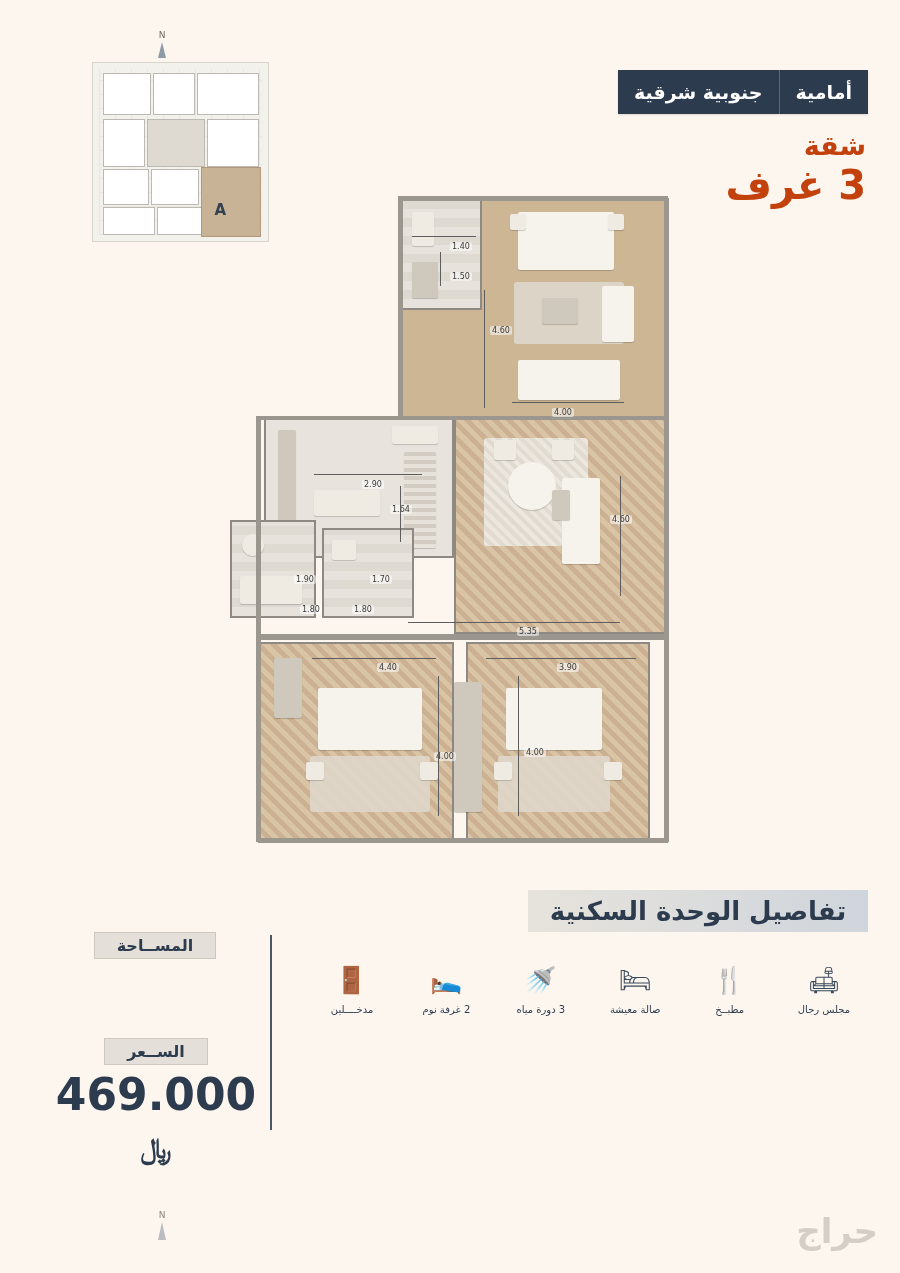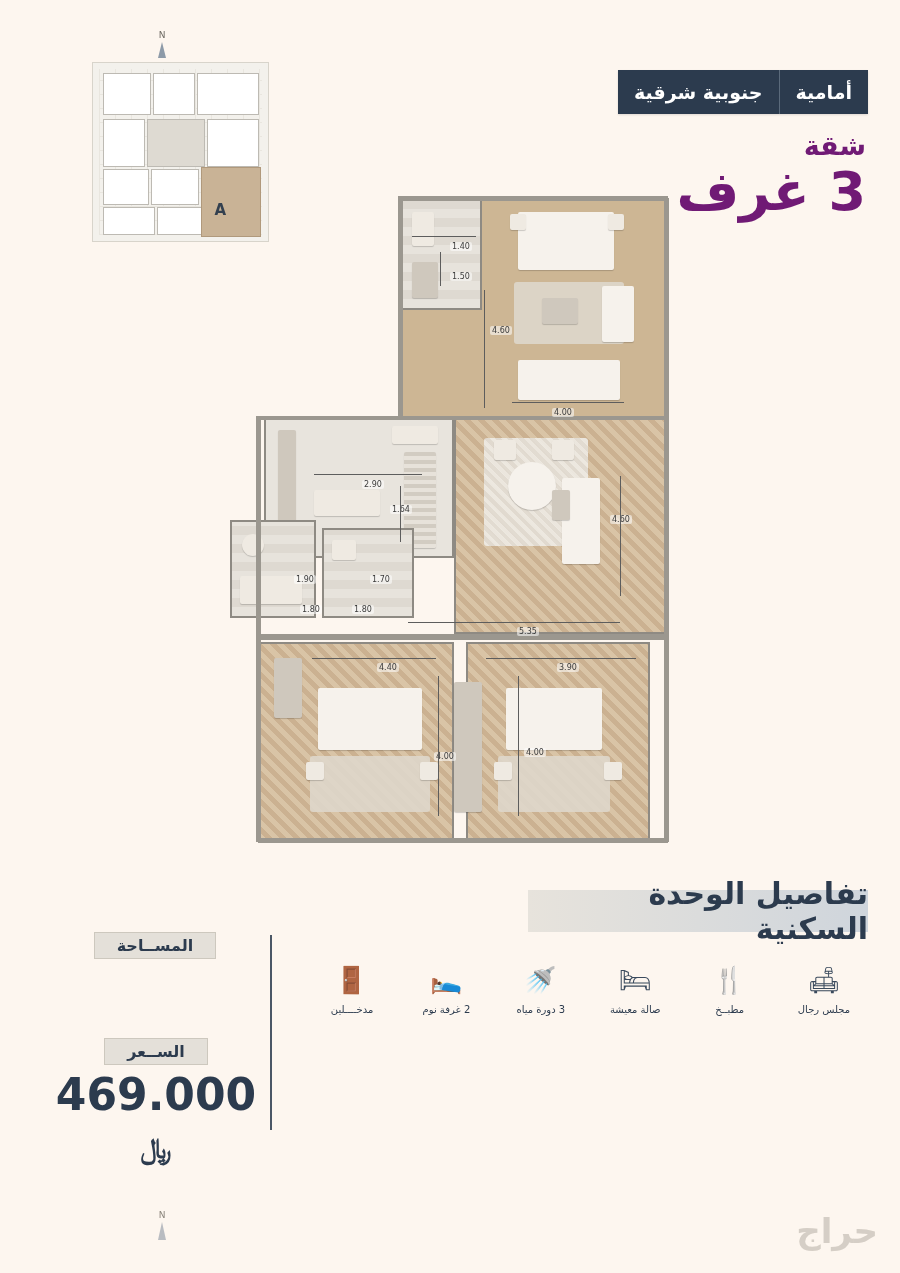--- a/index.html
+++ b/index.html
@@ -48,25 +48,25 @@
     box-shadow:0 1px 2px rgba(0,0,0,.12);
   }
   .tag{
     background:#2c3b4e;color:#ffffff;display:flex;align-items:center;justify-content:center;
     font-size:19px;font-weight:bold;padding:0 16px;border-left:1px solid #5b6a7b;
   }
   .tag:last-child{border-left:none;}
   .tag.model{padding:0 22px;}
 
   .title-ar{
-    position:absolute;right:34px;top:132px;text-align:right;color:#701a75;
+    position:absolute;right:34px;top:132px;text-align:right;color:#c2410c;
     line-height:1;
   }
   .title-ar .t1{font-size:27px;font-weight:bold;}
-  .title-ar .t2{font-size:54px;font-weight:bold;margin-top:6px;}
+  .title-ar .t2{font-size:40px;font-weight:bold;margin-top:6px;}
 
   
   .plan{
     position:absolute;left:222px;top:190px;width:452px;height:665px;
   }
   .room{position:absolute;background:#c8c4bc;border:2px solid #8e8a83;box-sizing:border-box;}
   .floor-wood{background:linear-gradient(135deg,#d8c3a5 0 6px,#cdb694 6px 12px);}
   .floor-herr{background:repeating-linear-gradient(45deg,#d9c4a6 0 5px,#cbb191 5px 10px);}
   .floor-tile{background:repeating-linear-gradient(0deg,#e7e3dc 0 9px,#ded9d1 9px 18px);}
   .floor-light{background:#e8e4dd;}
@@ -81,21 +81,21 @@
   }
   .dimline{position:absolute;background:#5d5d5d;}
   .dimline.h{height:1px;}
   .dimline.v{width:1px;}
 
   
   .details-bar{
     position:absolute;right:32px;top:890px;width:340px;height:42px;
     background:linear-gradient(90deg,#e7e3dc 0%, #cfd5dc 100%);
     display:flex;align-items:center;justify-content:center;
-    color:#2c3b4e;font-size:30px;font-weight:bold;
+    color:#2c3b4e;font-size:26px;font-weight:bold;
   }
   .icons-row{
     position:absolute;right:32px;top:960px;width:560px;height:90px;
     display:flex;flex-direction:row;justify-content:space-between;align-items:flex-start;
   }
   .icon-item{width:88px;text-align:center;color:#2c3b4e;}
   .icon-item .glyph{
     height:40px;display:flex;align-items:center;justify-content:center;font-size:26px;color:#3a4a5d;
   }
   .icon-item .lbl{font-size:10px;margin-top:4px;white-space:nowrap;}

